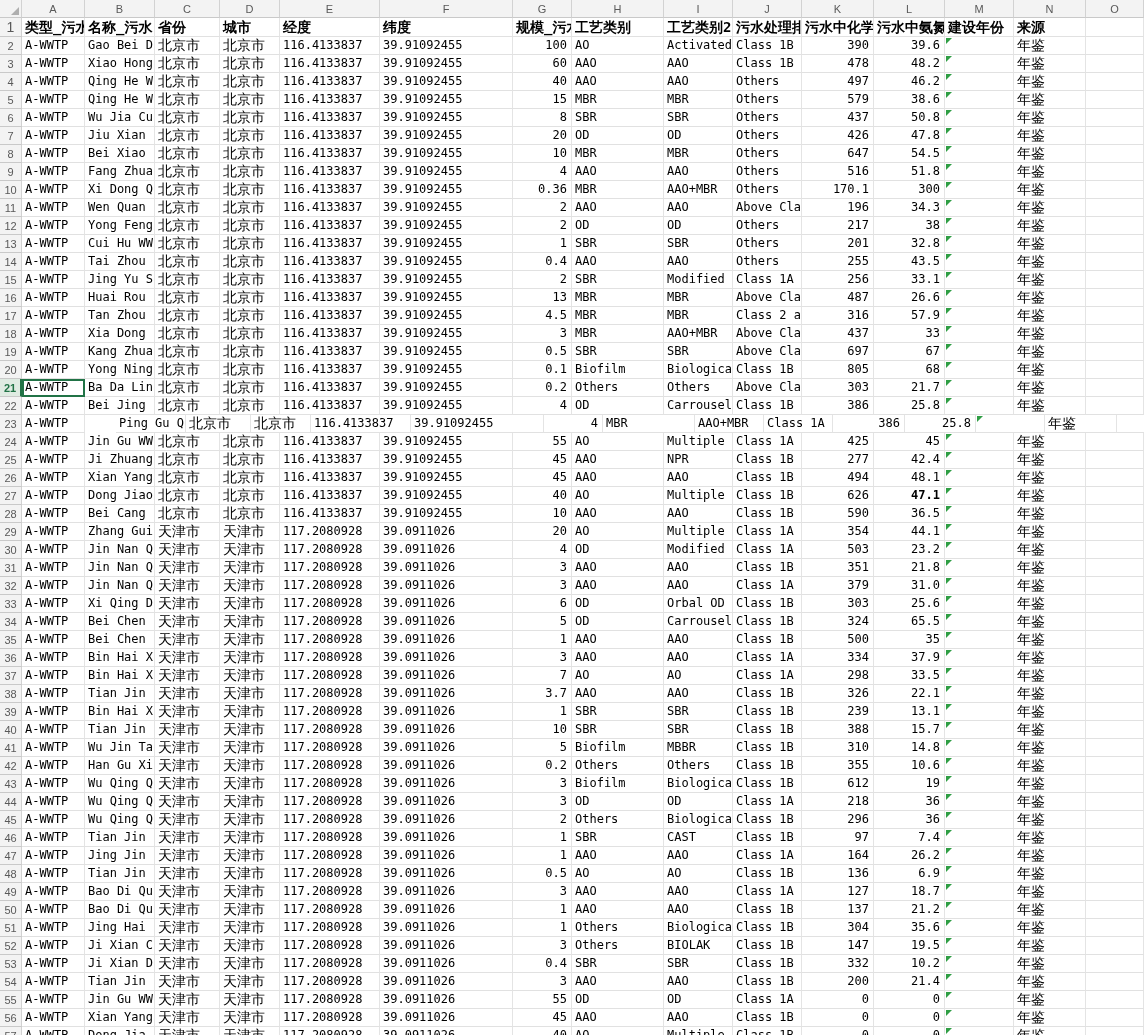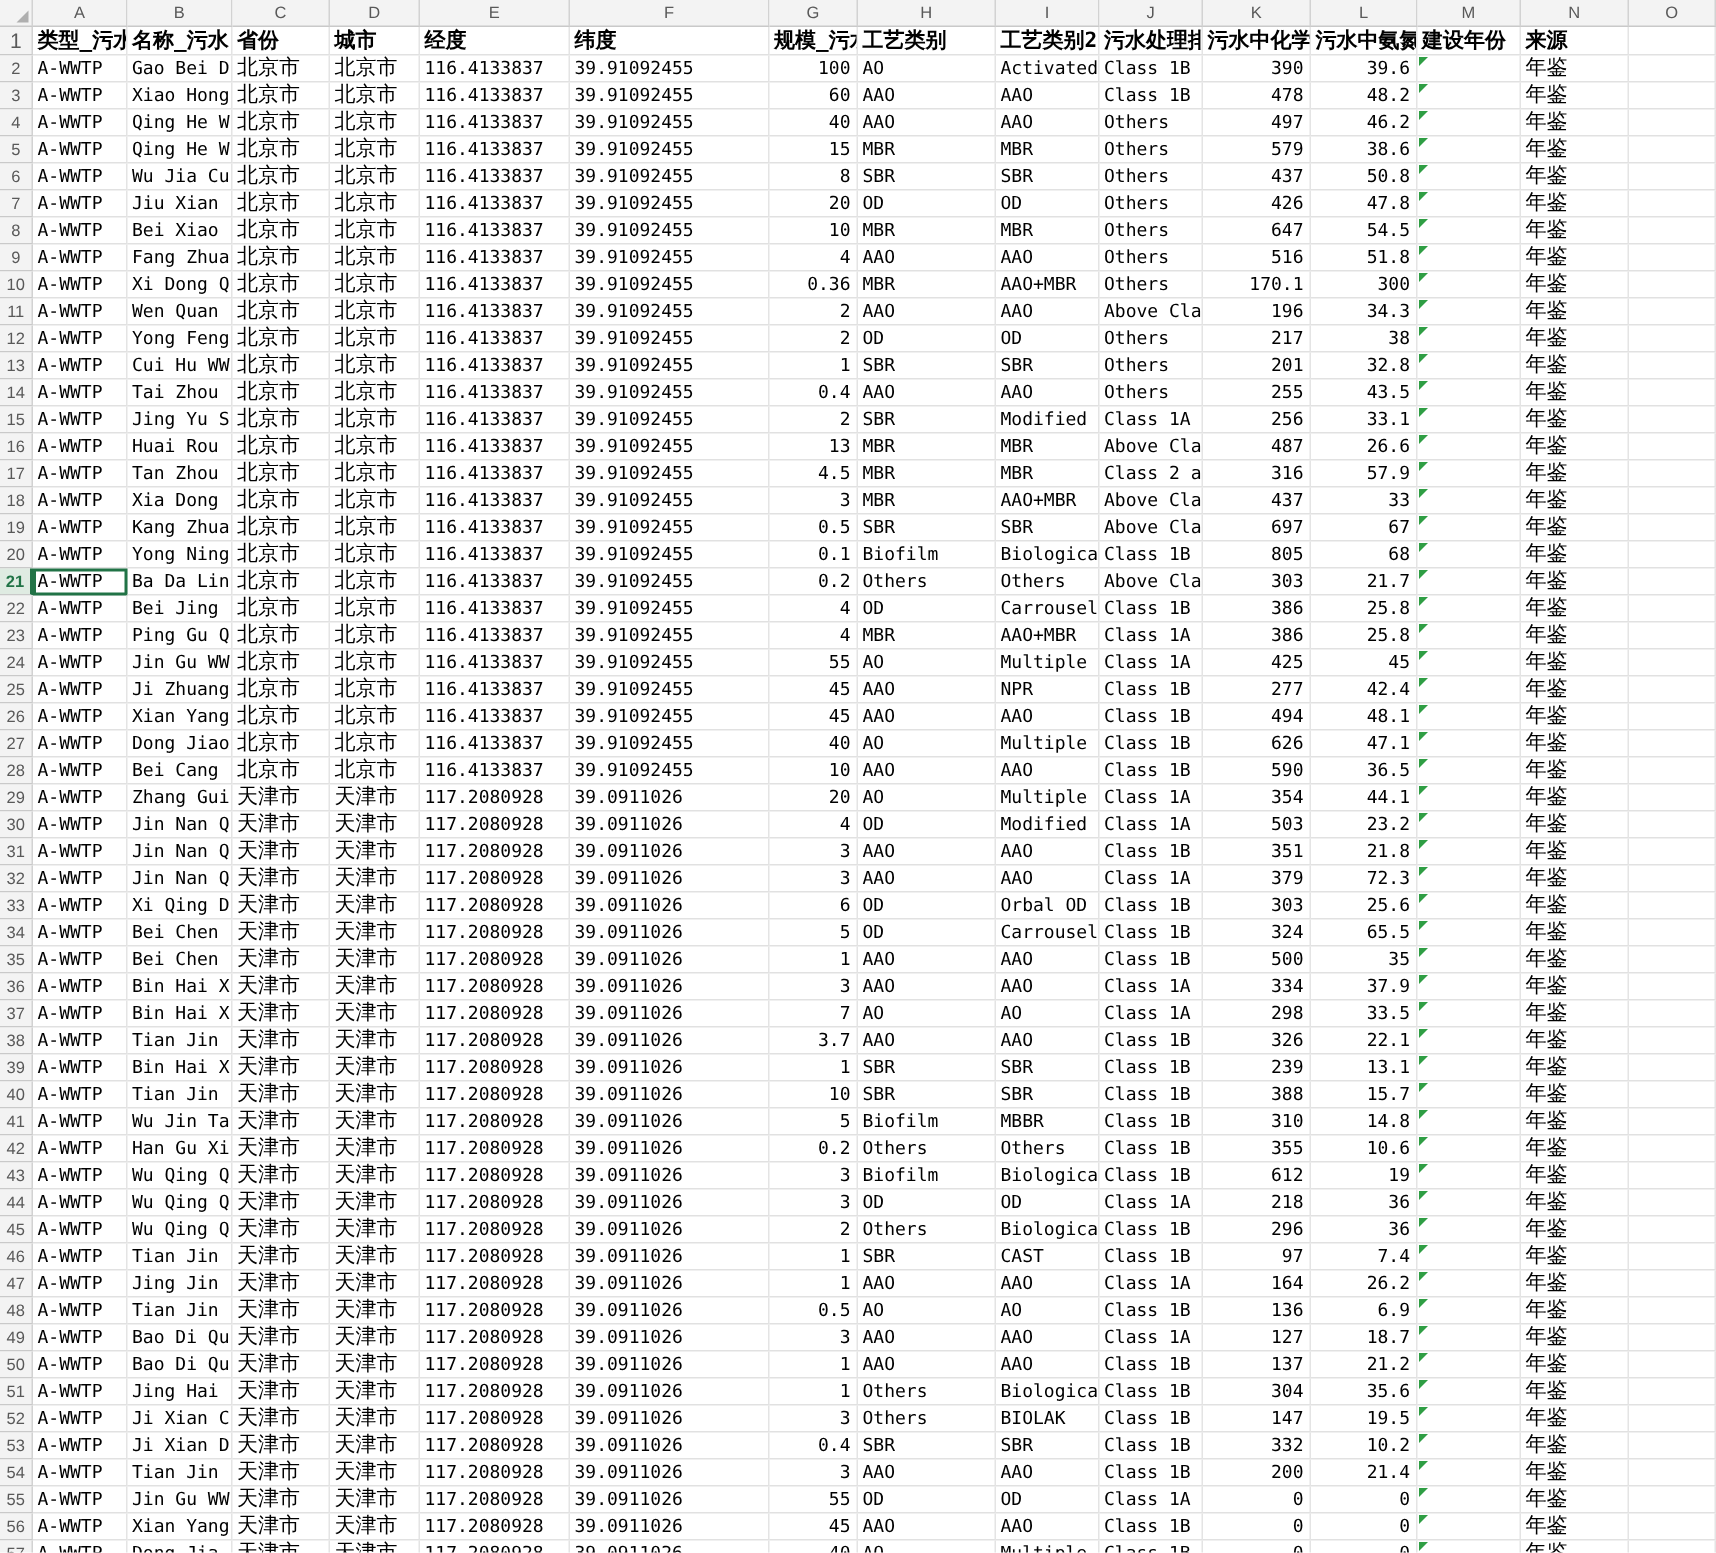--- a/index.html
+++ b/index.html
@@ -494,21 +494,21 @@
       <div class="c align-r" style="width: 71px;">25.8</div>
       <div class="c m-cell" style="width: 69px;">
         <div class="err-tri"></div>
       </div>
       <div class="c cjk" style="width: 72px;">年鉴</div>
       <div class="c" style="width: 58px;"></div>
     </div>
     <div class="r dr">
       <div class="c gut">23</div>
       <div class="c" style="width: 63px;">A-WWTP</div>
-      <div class="c" style="width: 70px;">Ping Gu Q</div>
+      <div class="c" style="width: 70px; margin-left: 31px;">Ping Gu Q</div>
       <div class="c cjk" style="width: 65px;">北京市</div>
       <div class="c cjk" style="width: 60px;">北京市</div>
       <div class="c" style="width: 100px;">116.4133837</div>
       <div class="c" style="width: 133px;">39.91092455</div>
       <div class="c align-r" style="width: 59px;">4</div>
       <div class="c" style="width: 92px;">MBR</div>
       <div class="c" style="width: 69px;">AAO+MBR</div>
       <div class="c" style="width: 69px;">Class 1A</div>
       <div class="c align-r" style="width: 72px;">386</div>
       <div class="c align-r" style="width: 71px;">25.8</div>
@@ -584,21 +584,21 @@
       <div class="c" style="width: 70px;">Dong Jiao</div>
       <div class="c cjk" style="width: 65px;">北京市</div>
       <div class="c cjk" style="width: 60px;">北京市</div>
       <div class="c" style="width: 100px;">116.4133837</div>
       <div class="c" style="width: 133px;">39.91092455</div>
       <div class="c align-r" style="width: 59px;">40</div>
       <div class="c" style="width: 92px;">AO</div>
       <div class="c" style="width: 69px;">Multiple</div>
       <div class="c" style="width: 69px;">Class 1B</div>
       <div class="c align-r" style="width: 72px;">626</div>
-      <div class="c align-r" style="width: 71px;">47.1</div>
+      <div class="c align-r" style="width: 71px; font-weight: bold;">47.1</div>
       <div class="c m-cell" style="width: 69px;">
         <div class="err-tri"></div>
       </div>
       <div class="c cjk" style="width: 72px;">年鉴</div>
       <div class="c" style="width: 58px;"></div>
     </div>
     <div class="r dr">
       <div class="c gut">28</div>
       <div class="c" style="width: 63px;">A-WWTP</div>
       <div class="c" style="width: 70px;">Bei Cang</div>
@@ -684,21 +684,21 @@
       <div class="c" style="width: 70px;">Jin Nan Q</div>
       <div class="c cjk" style="width: 65px;">天津市</div>
       <div class="c cjk" style="width: 60px;">天津市</div>
       <div class="c" style="width: 100px;">117.2080928</div>
       <div class="c" style="width: 133px;">39.0911026</div>
       <div class="c align-r" style="width: 59px;">3</div>
       <div class="c" style="width: 92px;">AAO</div>
       <div class="c" style="width: 69px;">AAO</div>
       <div class="c" style="width: 69px;">Class 1A</div>
       <div class="c align-r" style="width: 72px;">379</div>
-      <div class="c align-r" style="width: 71px;">72.3</div>
+      <div class="c align-r" style="width: 71px;">31.0</div>
       <div class="c m-cell" style="width: 69px;">
         <div class="err-tri"></div>
       </div>
       <div class="c cjk" style="width: 72px;">年鉴</div>
       <div class="c" style="width: 58px;"></div>
     </div>
     <div class="r dr">
       <div class="c gut">33</div>
       <div class="c" style="width: 63px;">A-WWTP</div>
       <div class="c" style="width: 70px;">Xi Qing D</div>

